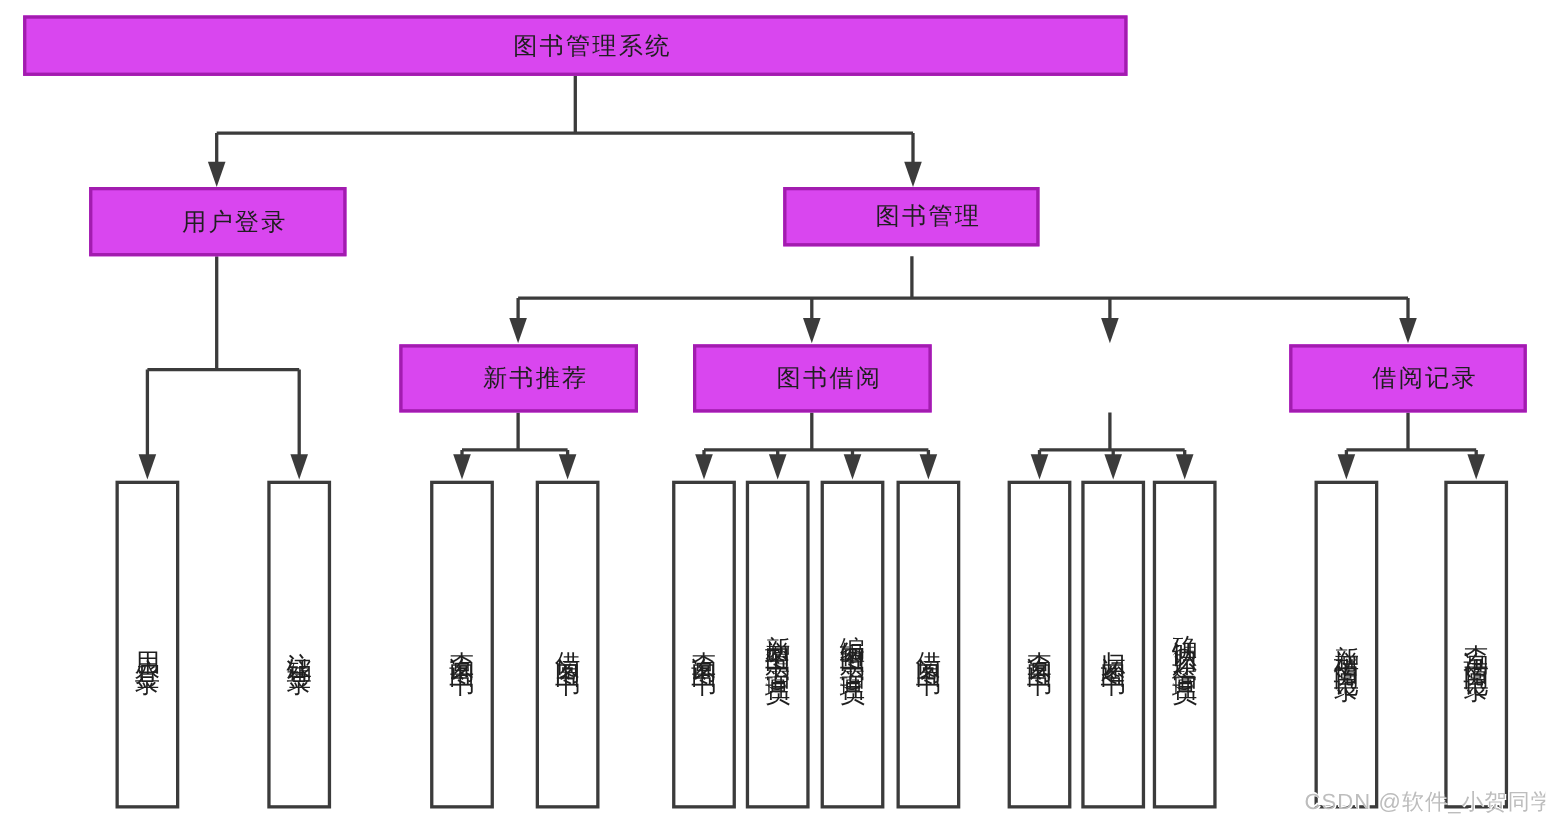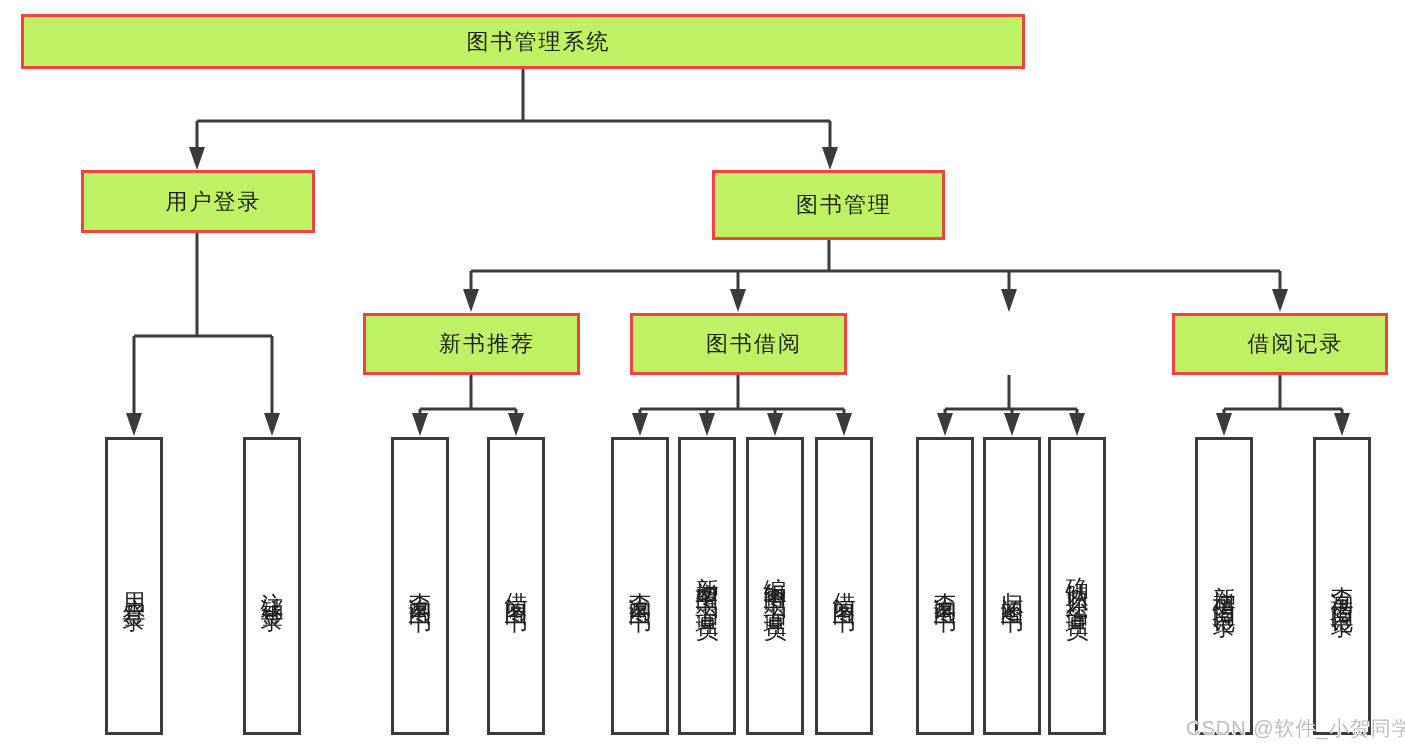--- a/index.html
+++ b/index.html
@@ -12,22 +12,22 @@
     font-family: "Liberation Sans", "DejaVu Sans", sans-serif;
   }
   .connectors {
     position: absolute;
     left: 0; top: 0;
     width: 1405px; height: 747px;
   }
   .hbox {
     position: absolute;
     box-sizing: border-box;
-    border: 3px solid #ef4444;
-    background: #bef264;
+    border: 3px solid #a21caf;
+    background: #d946ef;
     display: flex;
     align-items: center;
     justify-content: center;
     font-size: 22px;
     letter-spacing: 2px;
     color: #1f1f1f;
     padding-left: 31px;
   }
   .vbox {
     position: absolute;
@@ -108,21 +108,21 @@
       <polygon class="arrow" points="1004,413 1020,413 1012,436"></polygon>
       <polygon class="arrow" points="1069,413 1085,413 1077,436"></polygon>
       <polygon class="arrow" points="1216,413 1232,413 1224,436"></polygon>
       <polygon class="arrow" points="1334,413 1350,413 1342,436"></polygon>
     </g>
   </svg>
 
   <div class="hbox" style="left:21px; top:14px; width:1004px; height:55px;">图书管理系统</div>
 
   <div class="hbox" style="left:81px; top:170px; width:234px; height:63px;">用户登录</div>
-  <div class="hbox" style="left:712px; top:170px; width:233px; height:70px;text-align:right;">图书管理</div>
+  <div class="hbox" style="left:712px; top:170px; width:233px; height:54px;text-align:right;">图书管理</div>
 
   <div class="hbox" style="left:630px; top:313px; width:217px; height:62px;">图书借阅</div>
   <div class="hbox" style="left:363px; top:313px; width:217px; height:62px;">新书推荐</div>
   <div class="hbox" style="left:1172px; top:313px; width:216px; height:62px;">借阅记录</div>
 
   <div class="vbox" style="left:105px;">用户登录</div>
   <div class="vbox" style="left:243px;">注销登录</div>
 
   <div class="vbox" style="left:391px;">查询图书</div>
   <div class="vbox" style="left:487px;">借阅图书</div>

